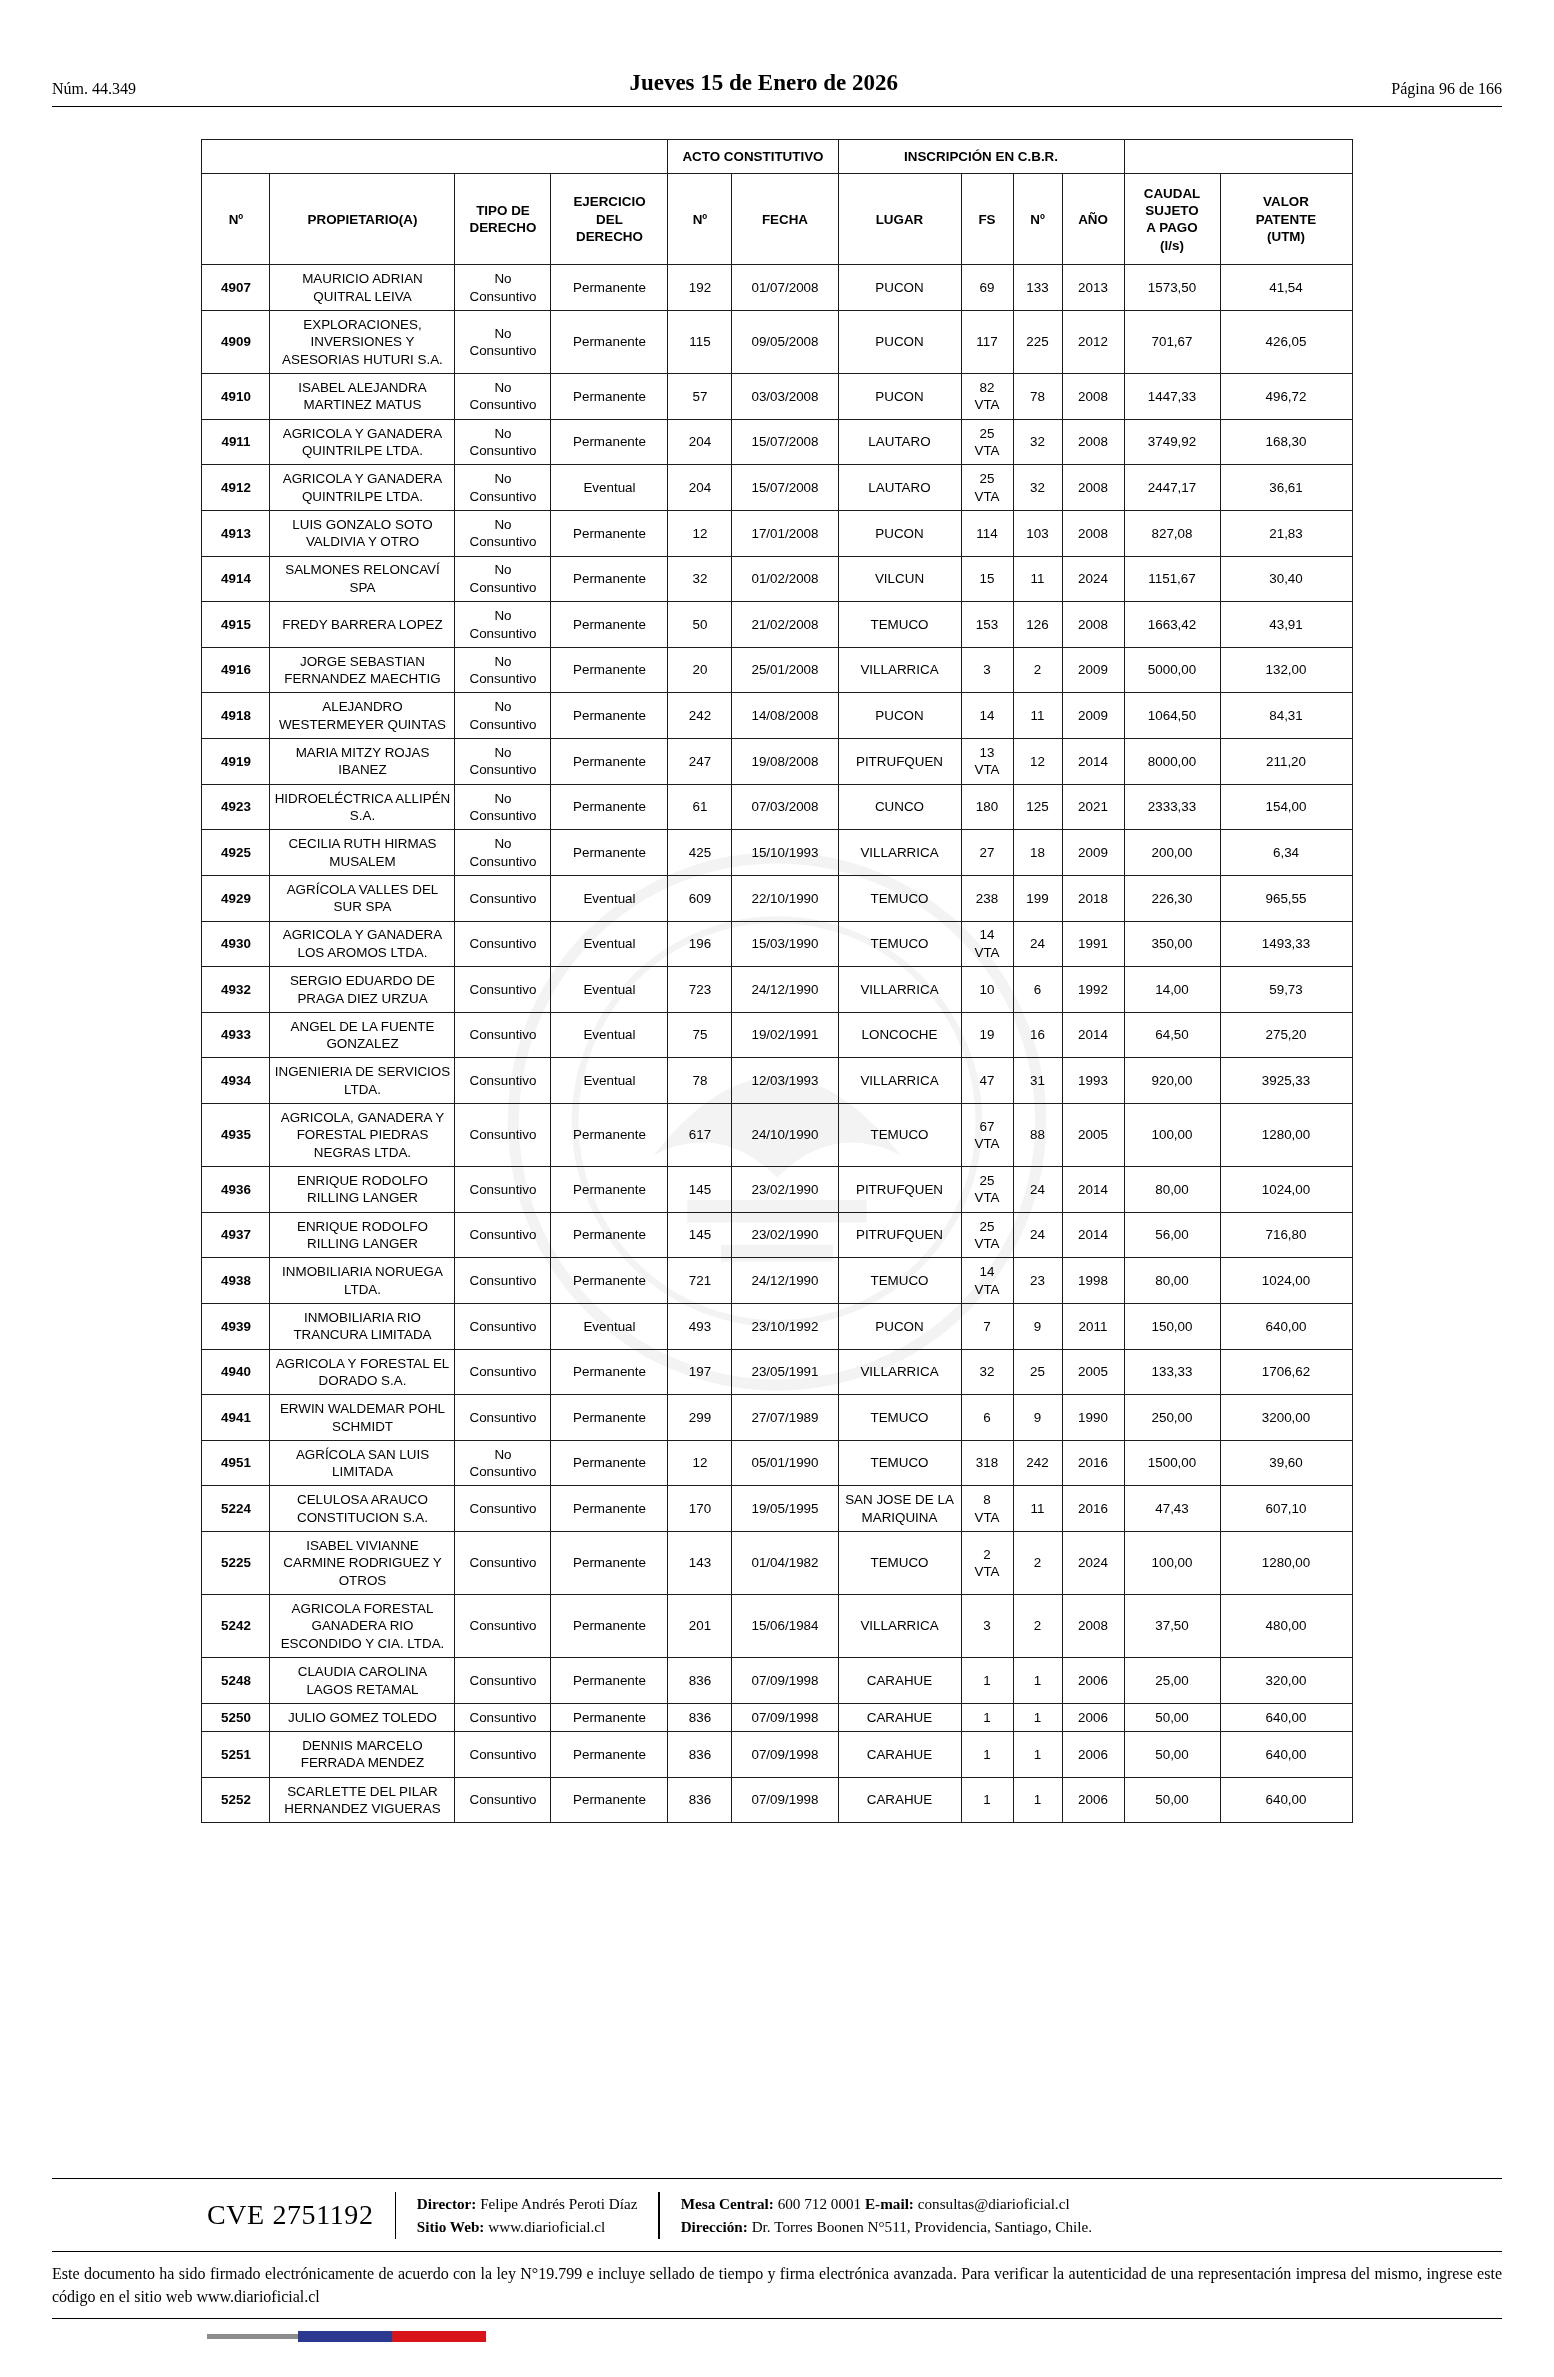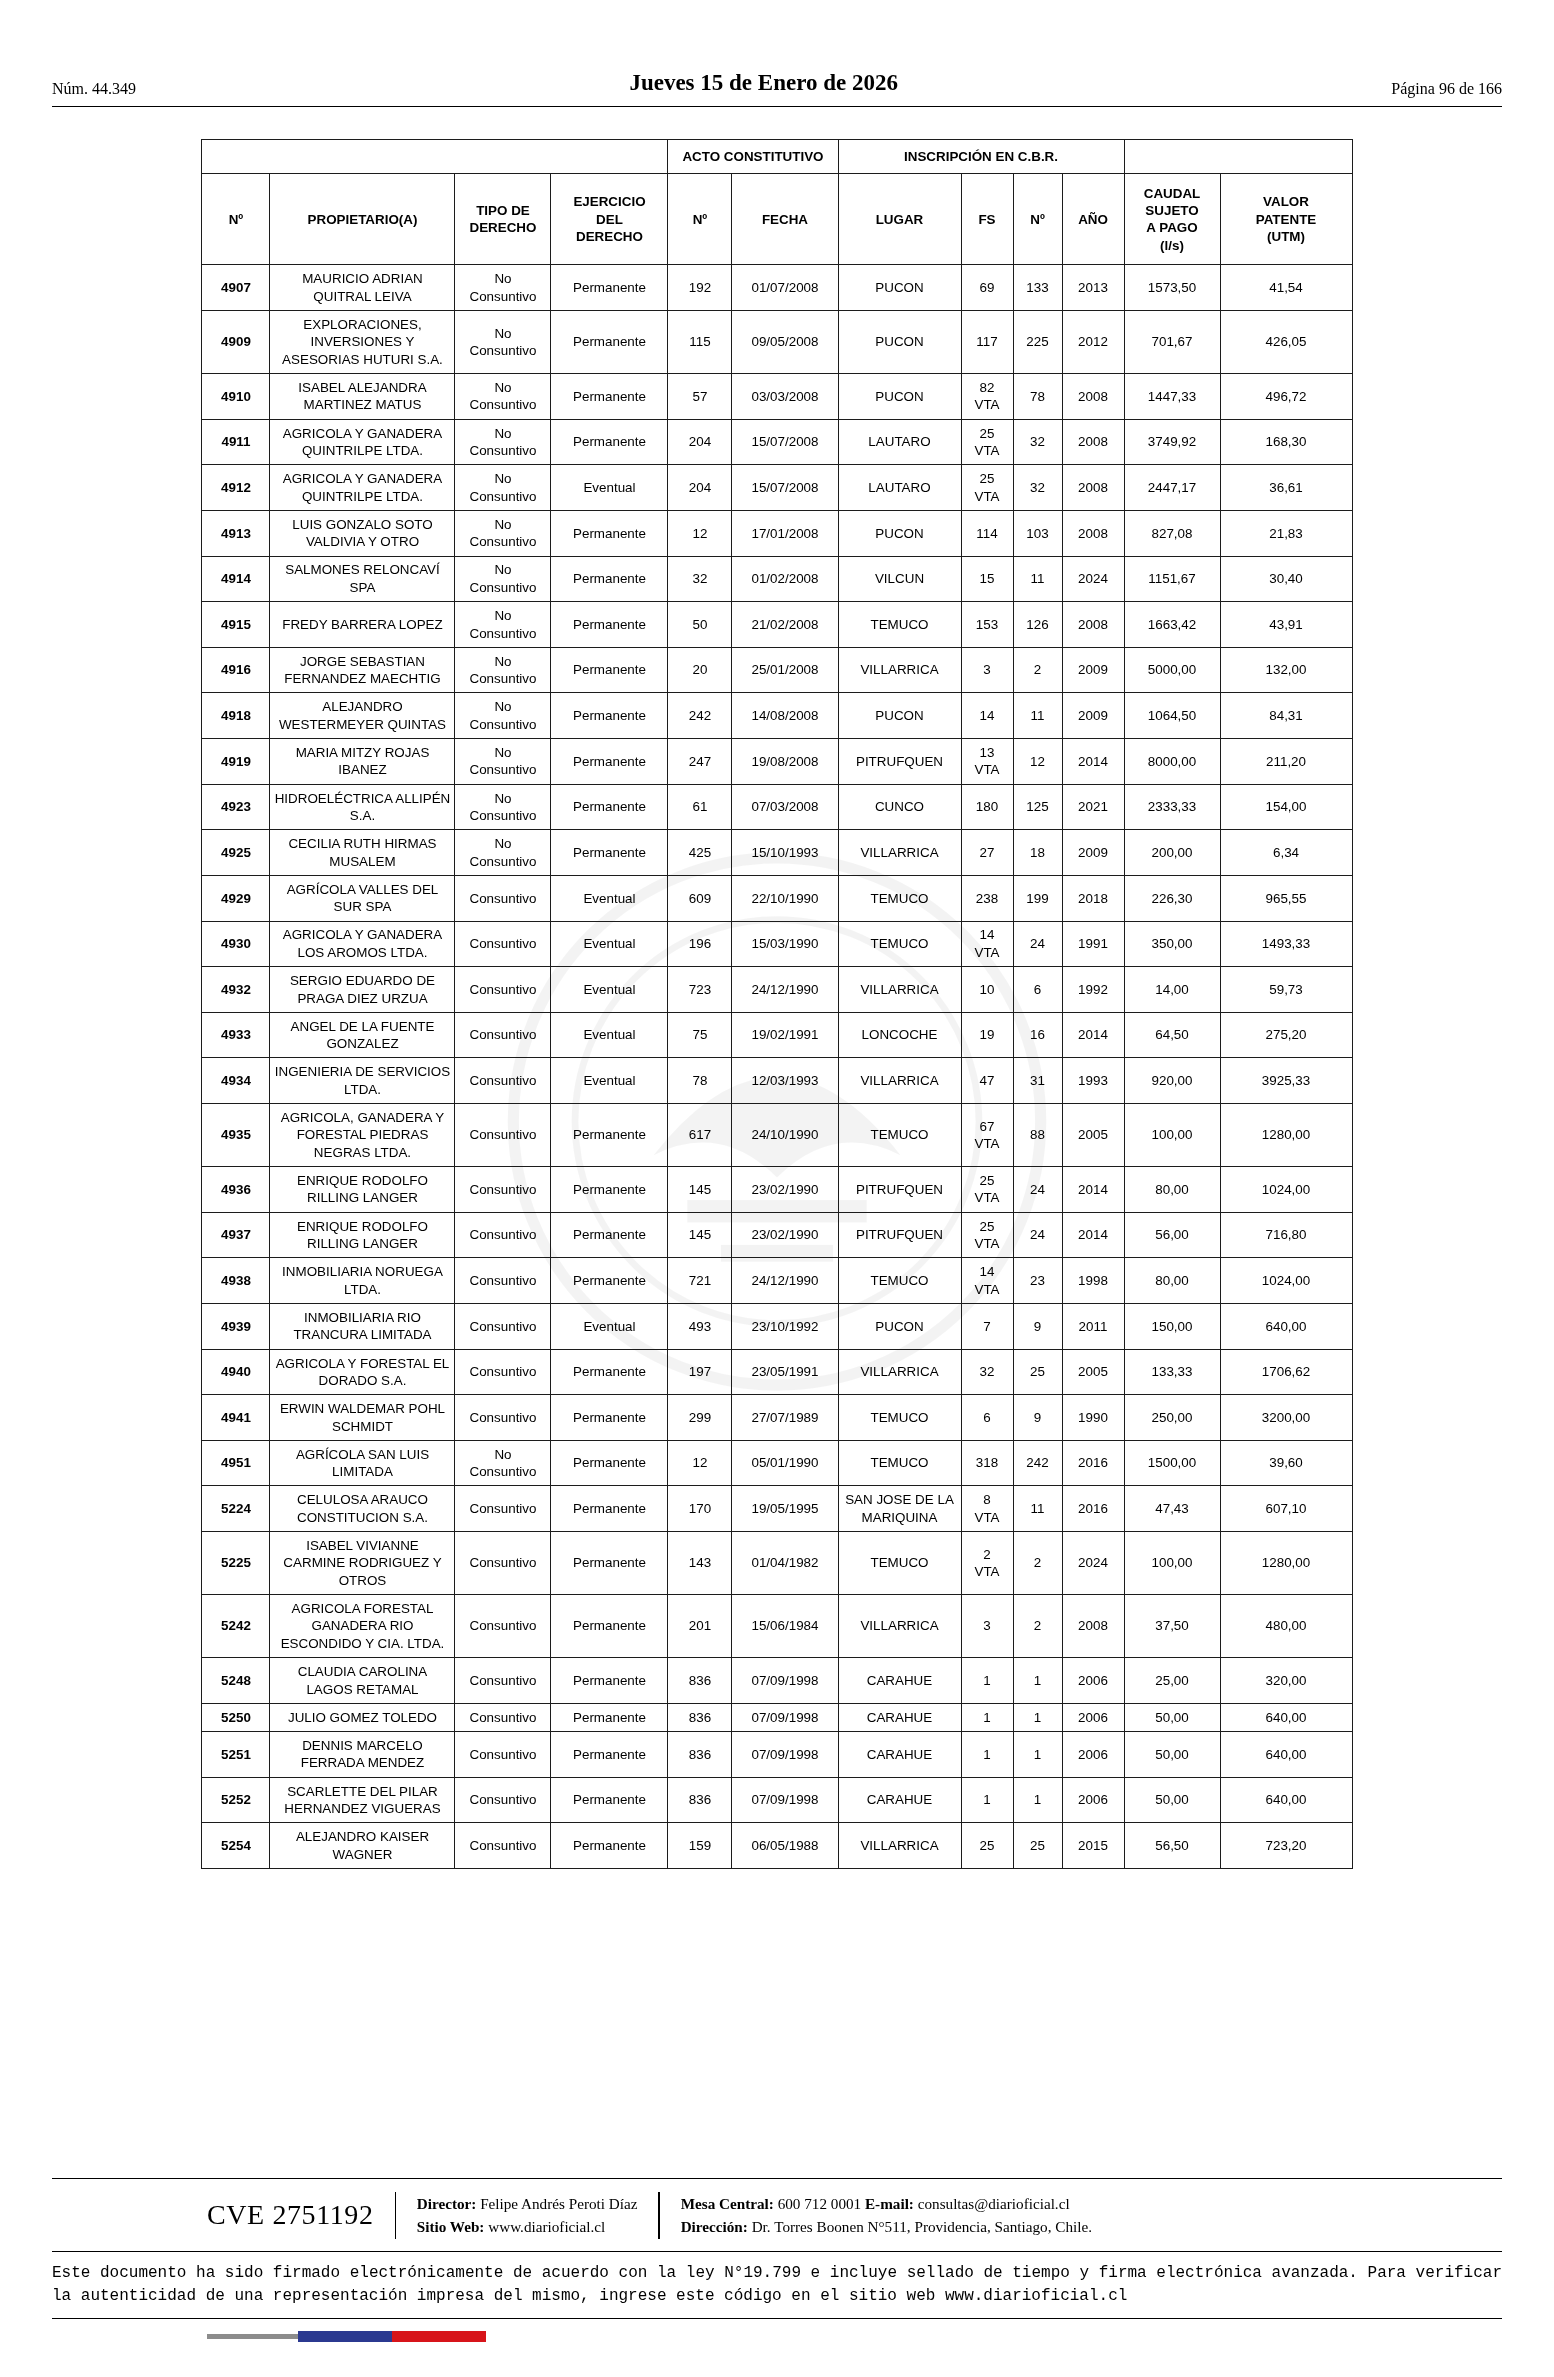--- a/index.html
+++ b/index.html
@@ -38,21 +38,21 @@
 
   
   .footer { position:absolute; left:0; right:0; bottom:35px; padding:0 52px; z-index:1; }
   .f-rule-heavy { border-top:1.8px solid #000; }
   .f-rule { border-top:1.2px solid #000; }
   .cve-row { display:flex; align-items:center; gap:21px; padding:12.2px 0 12.2px 155px; }
   .cve { font-size:28px; font-weight:normal; letter-spacing:0.6px; white-space:nowrap; }
   .vdiv { width:1.2px; align-self:stretch; background:#000; }
   .f-block { font-size:15.2px; line-height:1.55; }
   .f-block b { font-weight:bold; }
-  .legal { padding:9.8px 0; font-size:16px; line-height:1.45; text-align:justify;font-family:Liberation Mono, monospace; }
+  .legal { padding:9.8px 0; font-size:16px; line-height:1.45; text-align:justify; }
   .flag-strip { margin-top:12.2px; margin-left:155px; display:flex; align-items:center; height:11px; }
   .flag-gray { width:91px; height:4.3px; background:#8c8c8c; }
   .flag-blue { width:94px; height:10.4px; background:#2b3990; }
   .flag-red  { width:94px; height:10.4px; background:#d7141a; }
 </style>
 </head>
 <body>
 
 <div class="page">
 
@@ -601,34 +601,20 @@
           <td>Permanente</td>
           <td>836</td>
           <td>07/09/1998</td>
           <td>CARAHUE</td>
           <td>1</td>
           <td>1</td>
           <td>2006</td>
           <td>50,00</td>
           <td>640,00</td>
         </tr>
-        <tr>
-          <td>5254</td>
-          <td>ALEJANDRO KAISER WAGNER</td>
-          <td>Consuntivo</td>
-          <td>Permanente</td>
-          <td>159</td>
-          <td>06/05/1988</td>
-          <td>VILLARRICA</td>
-          <td>25</td>
-          <td>25</td>
-          <td>2015</td>
-          <td>56,50</td>
-          <td>723,20</td>
-        </tr>
       </tbody>
   </table>
 
   <div class="footer">
     <div class="f-rule-heavy"></div>
 
     <div class="cve-row">
       <div class="cve">CVE 2751192</div>
       <div class="vdiv"></div>
       <div class="f-block">

